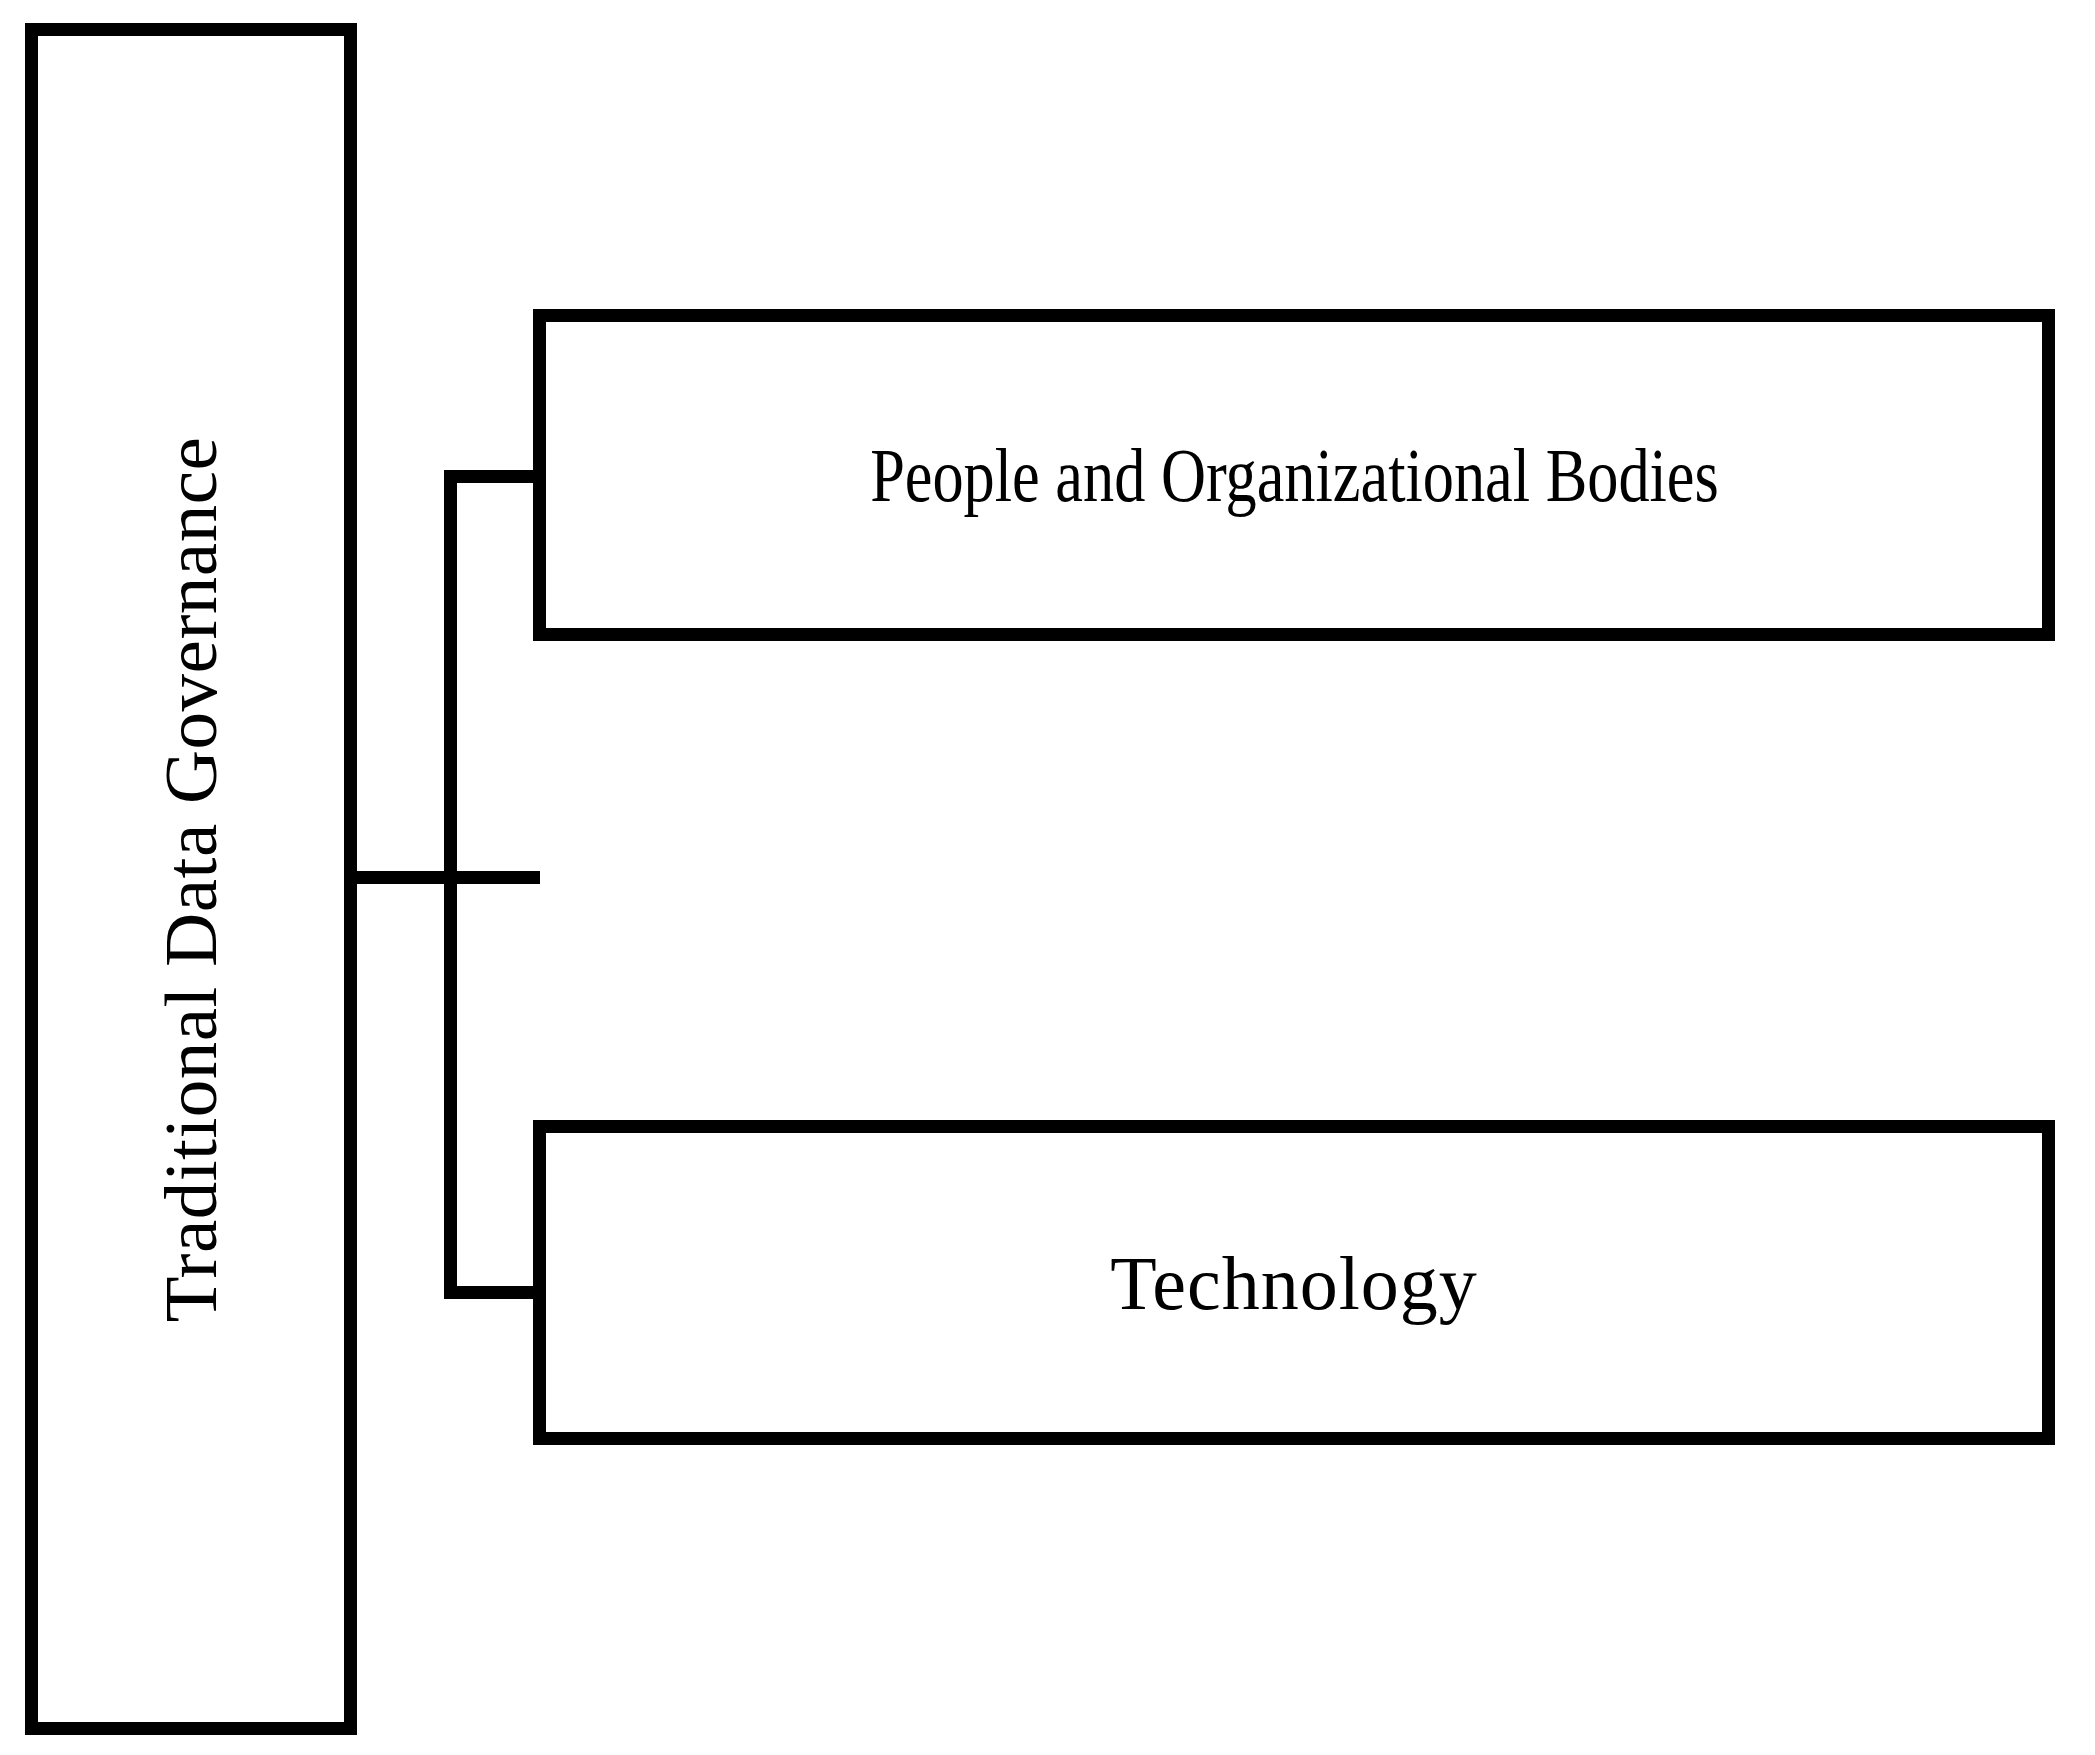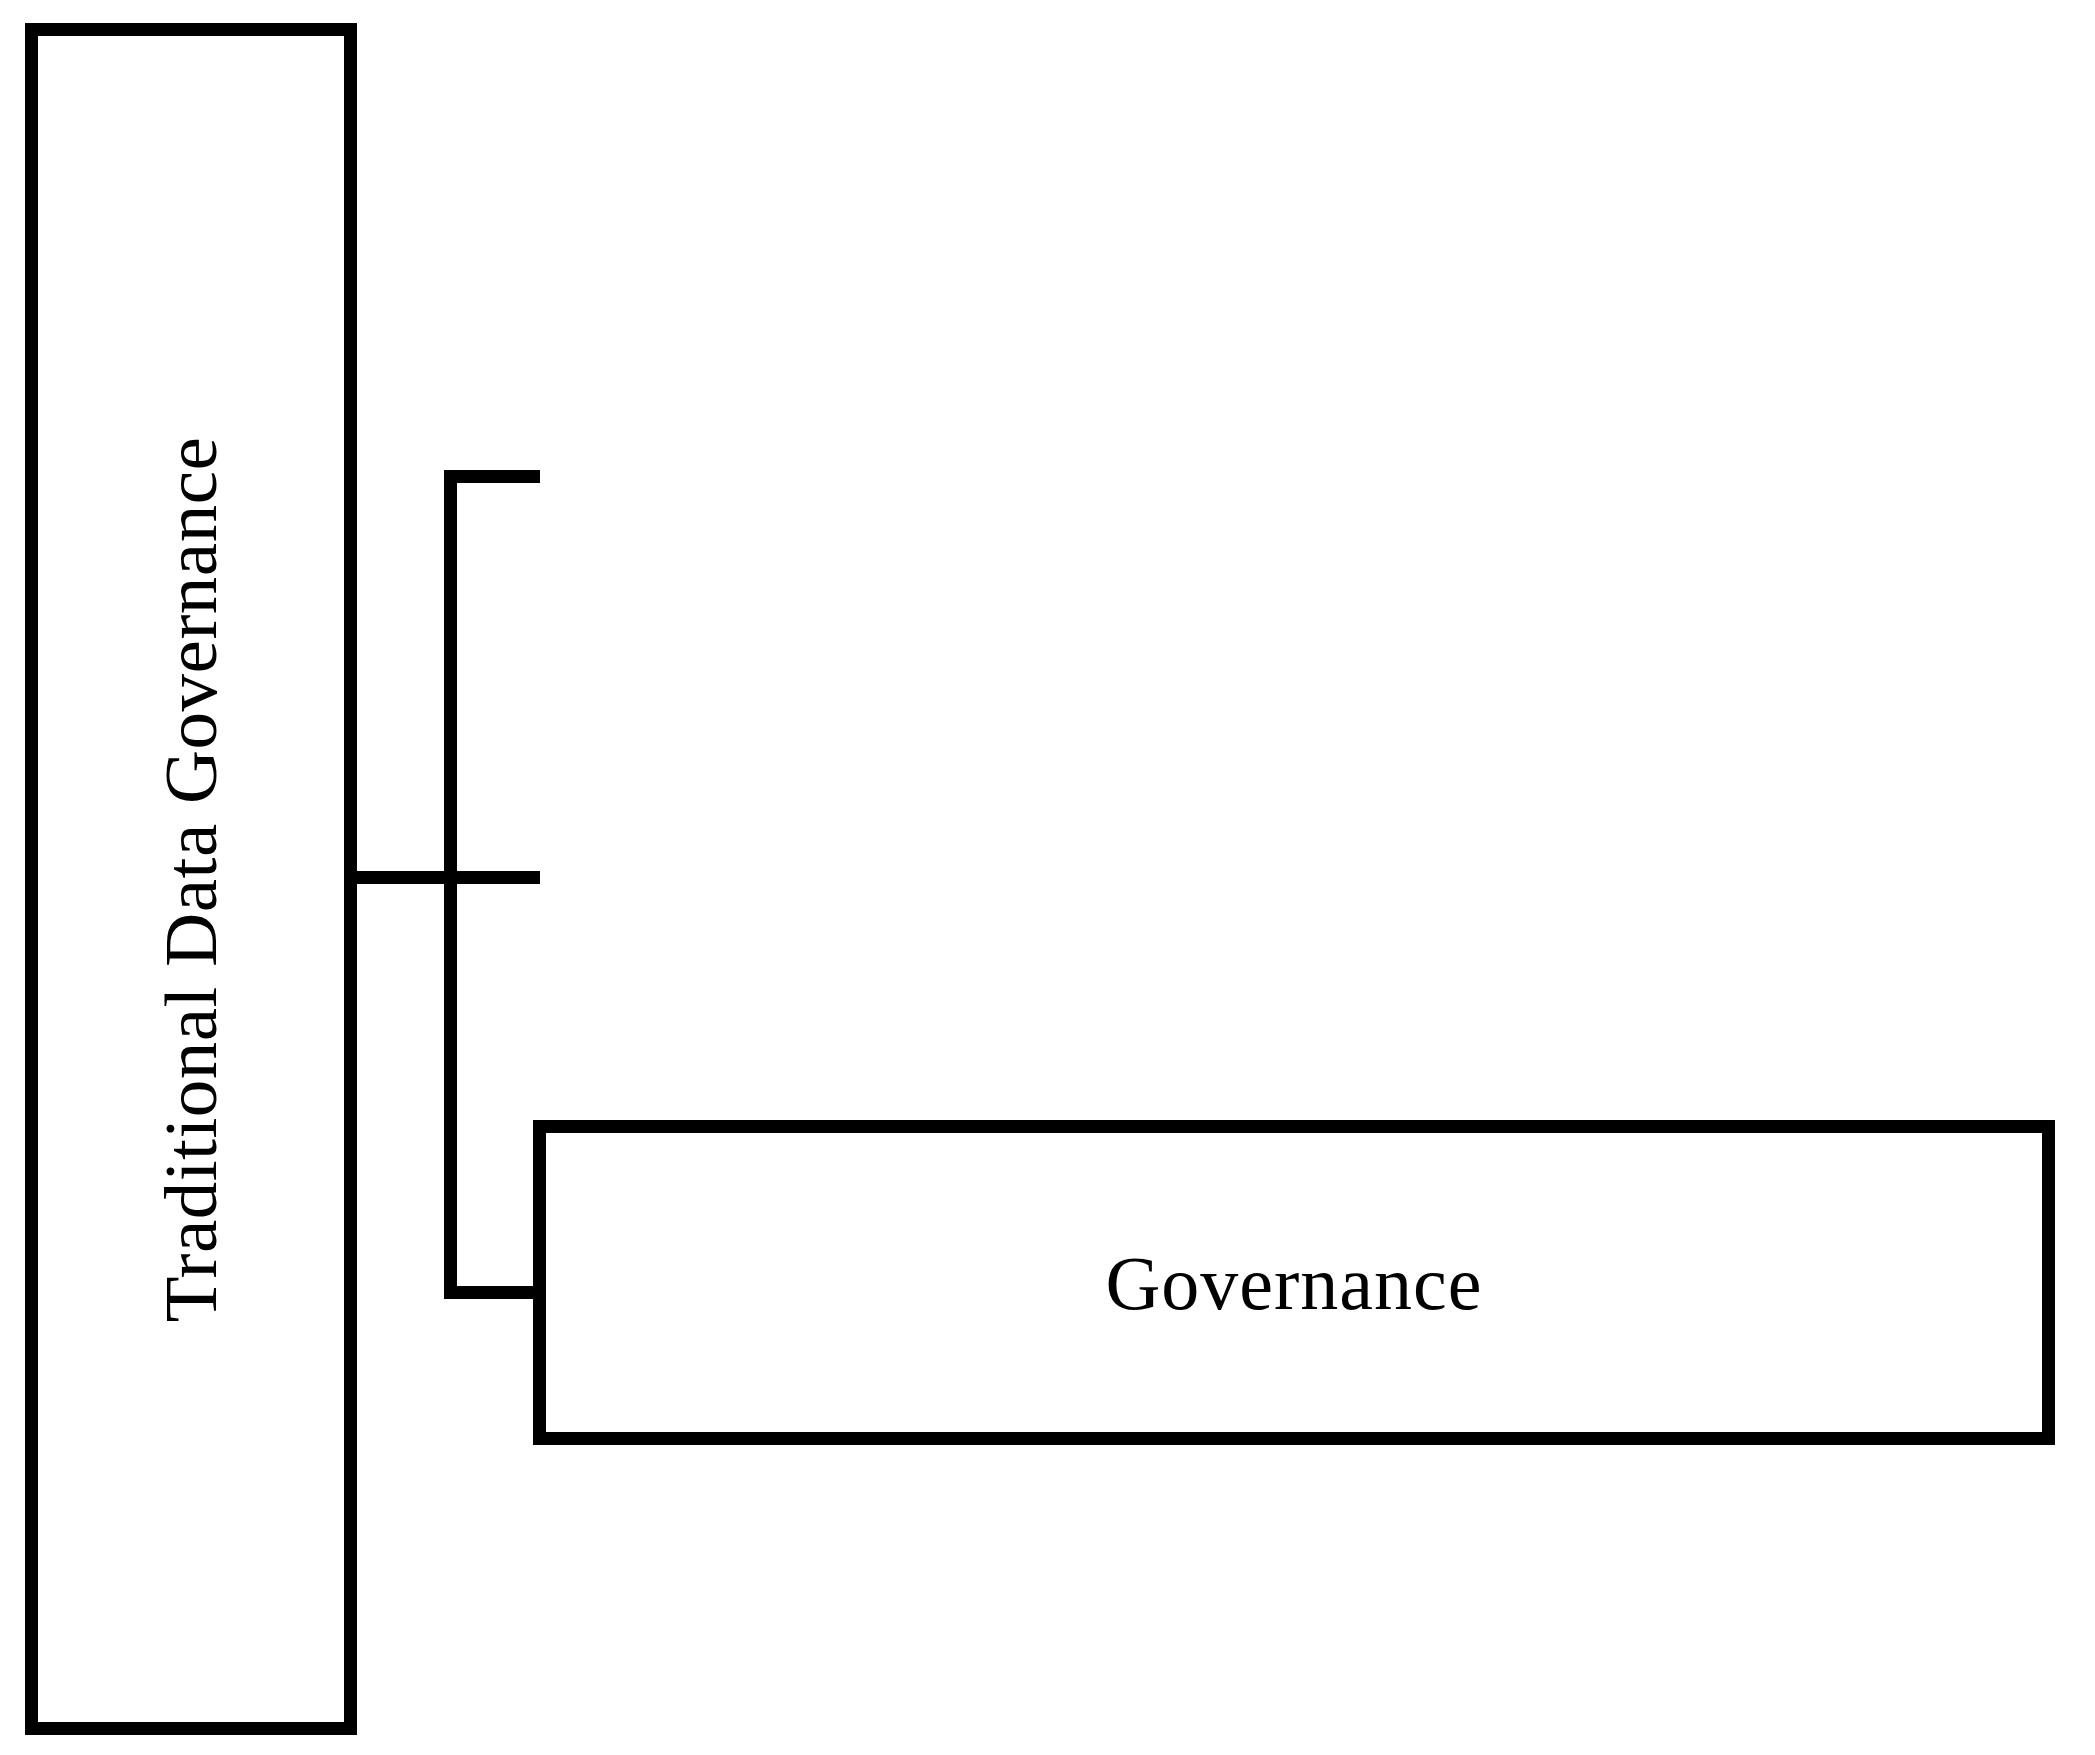--- a/index.html
+++ b/index.html
@@ -135,20 +135,23 @@
   <div class="connector" id="stub-root"></div>
   <div class="connector" id="trunk-vertical"></div>
   <div class="connector" id="stub-branch-0"></div>
   <div class="connector" id="stub-branch-1"></div>
   <div class="connector" id="stub-branch-2"></div>
 
   <div class="node-box" id="root-box">
     <span class="root-label">Traditional Data Governance</span>
   </div>
 
+  <div class="node-box" id="branch-box-0">
+    <span class="branch-label">People and Organizational Bodies</span>
+  </div>
 
 
   <div class="node-box" id="branch-box-2">
-    <span class="branch-label">Governance</span>
+    <span class="branch-label">Technology</span>
   </div>
 
 </div>
 
 
 </body></html>

